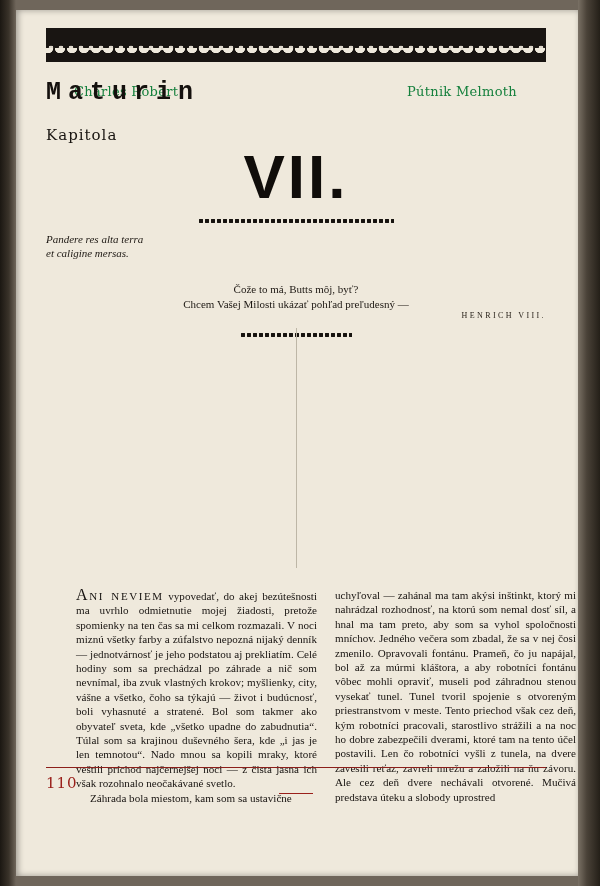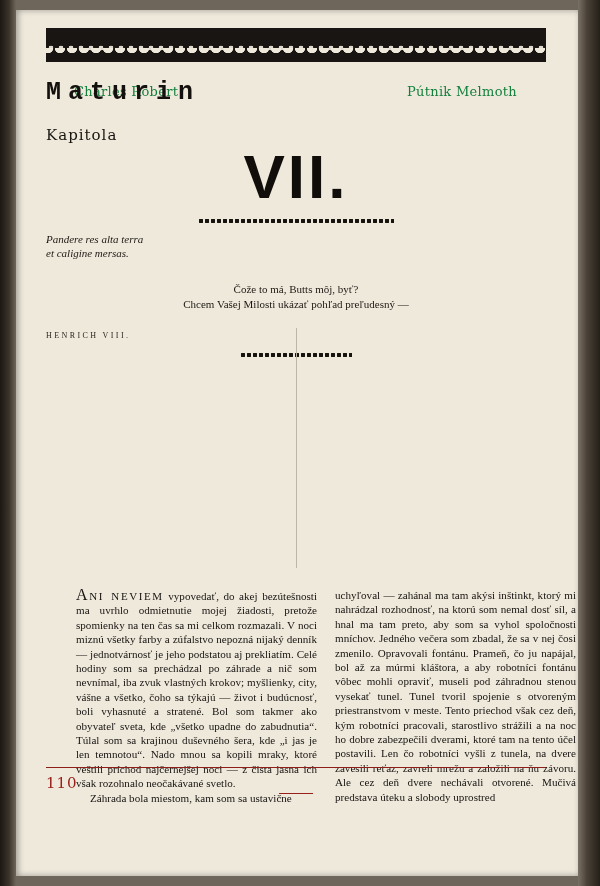--- a/index.html
+++ b/index.html
@@ -149,22 +149,22 @@
 
   .epigraph {
     margin-top: 22px;
     text-align: center;
     font-family: "Liberation Serif", serif;
     font-size: 11px;
     line-height: 14.5px;
     color: #1d1813;
   }
   .epigraph-source {
-    margin-top: 20px;
-    text-align: left;
+    margin-top: 0;
+    text-align: right;
     font-family: "Liberation Serif", serif;
     font-size: 8px;
     letter-spacing: 2.4px;
     color: #2a231b;
   }
 
   .rule-dots-small {
     margin: 12px auto 0 auto;
     width: 112px;
     height: 6px;

